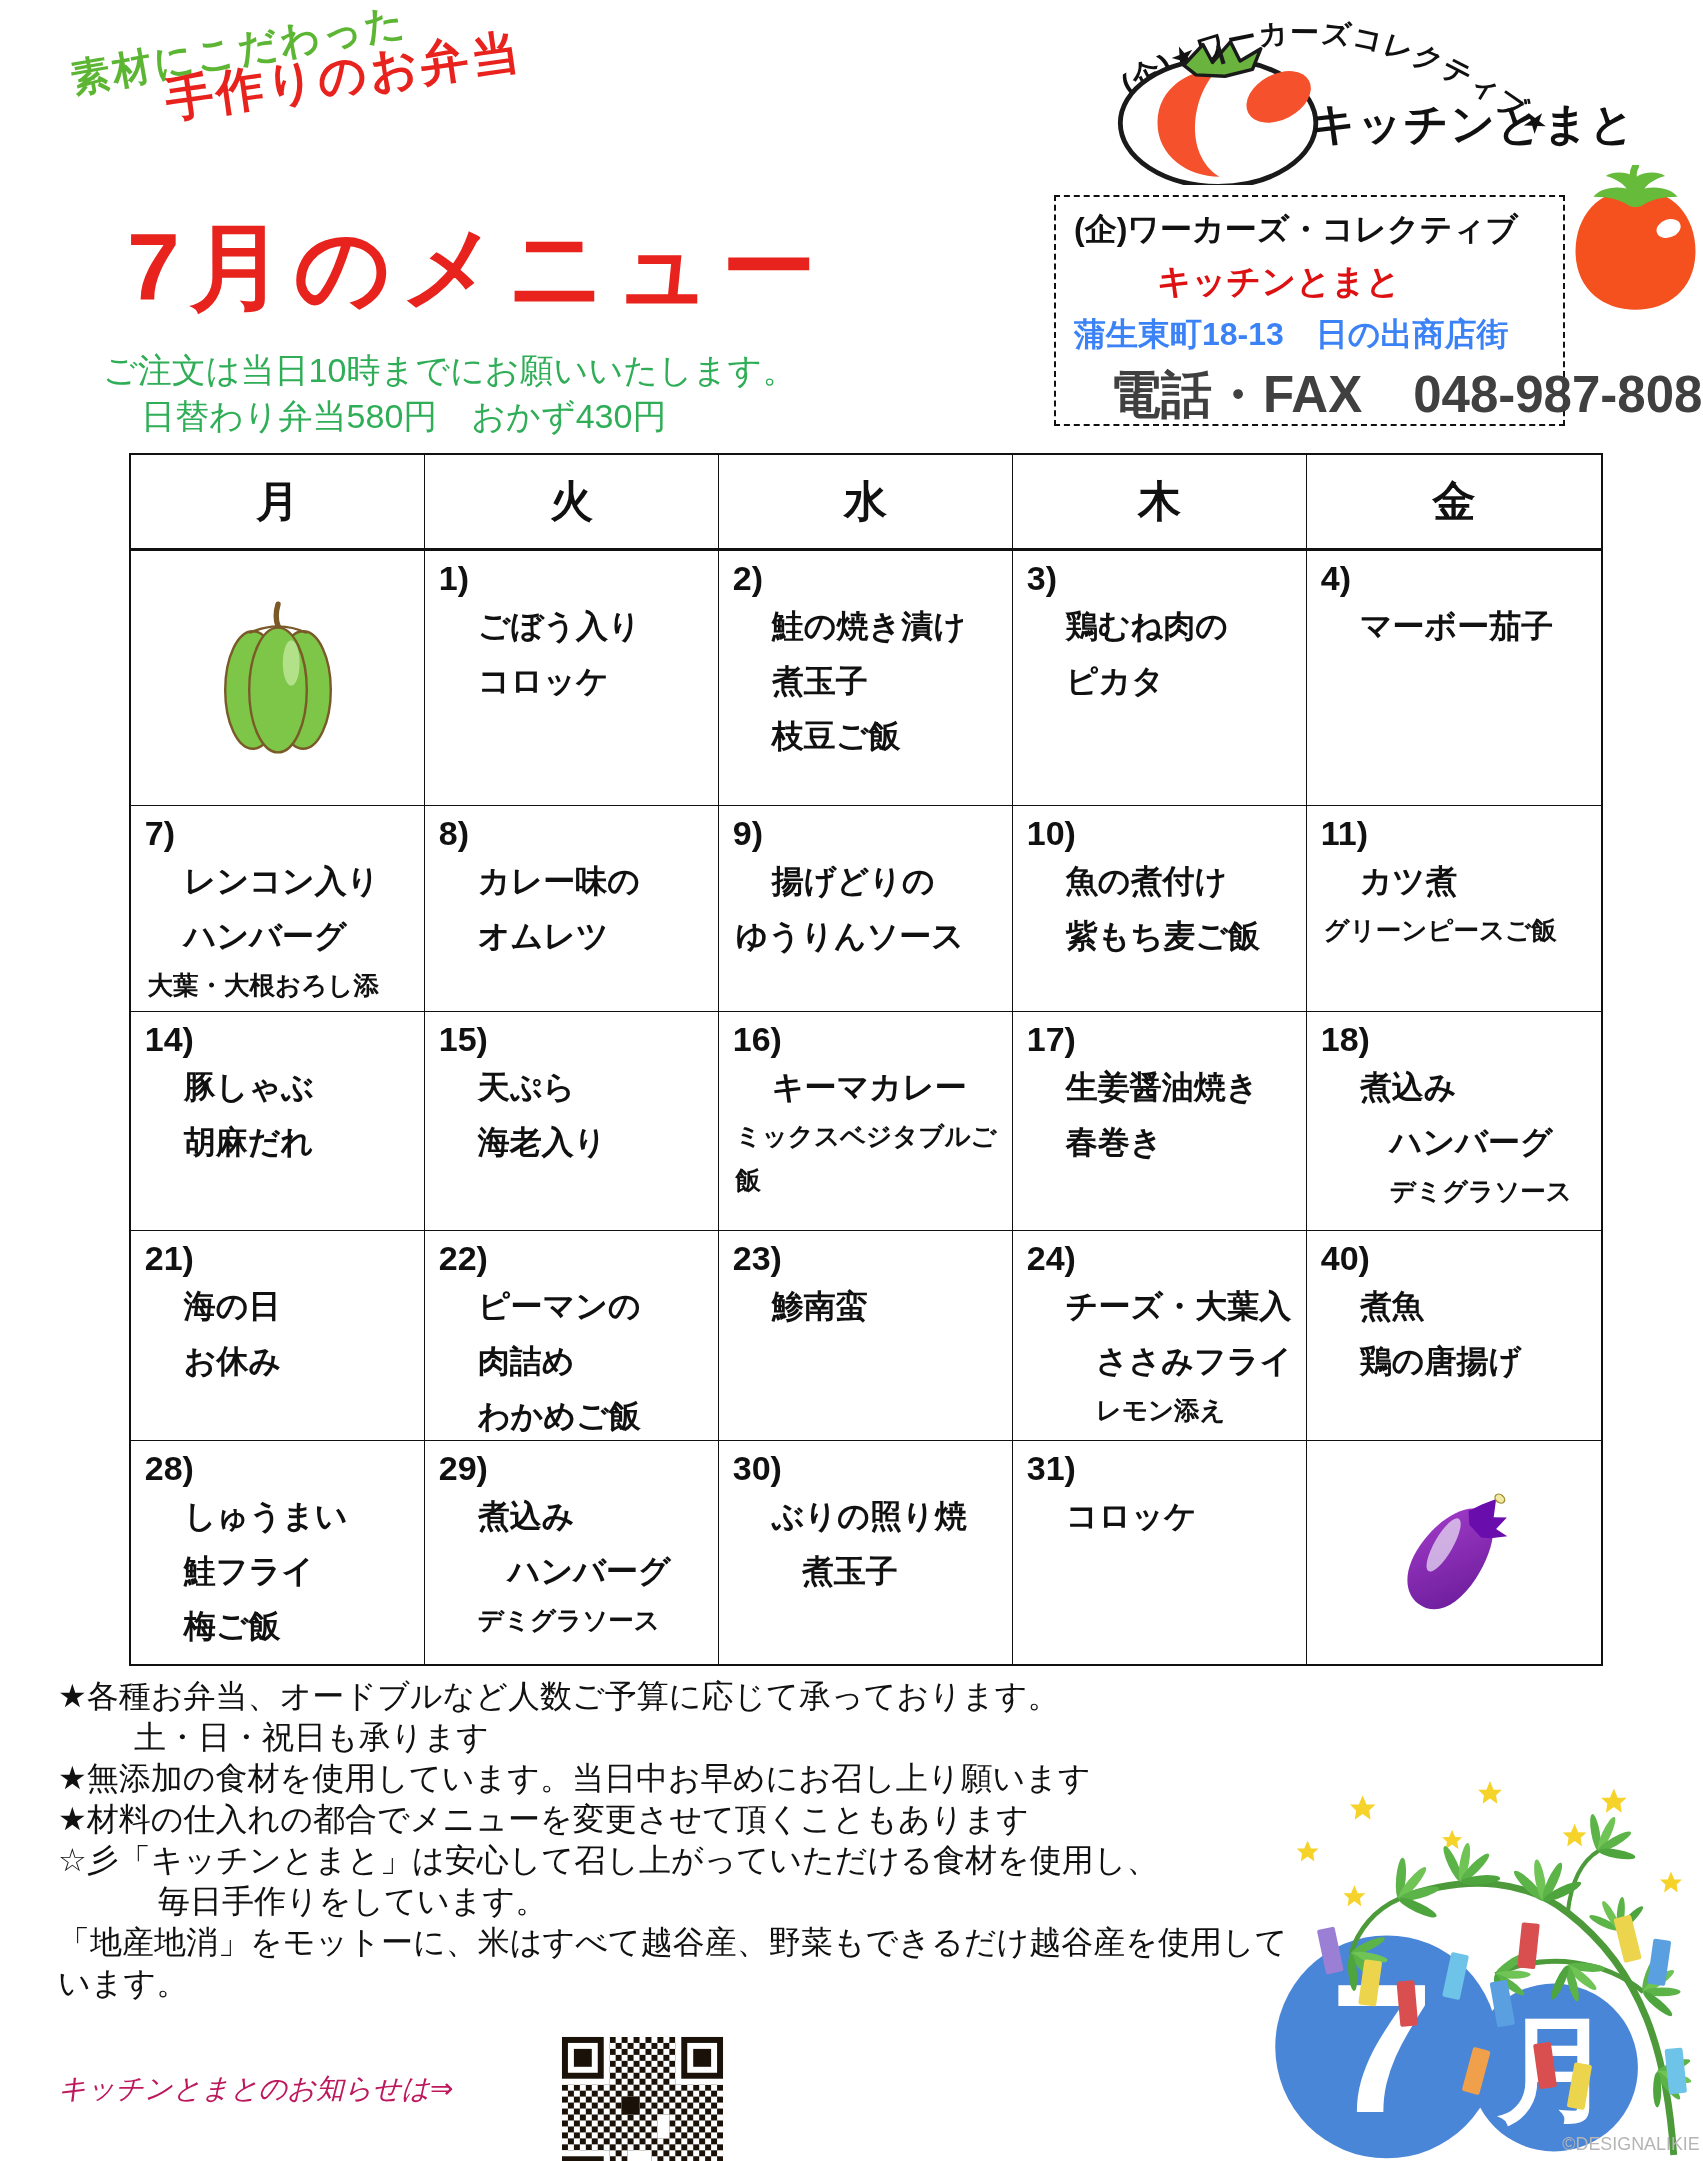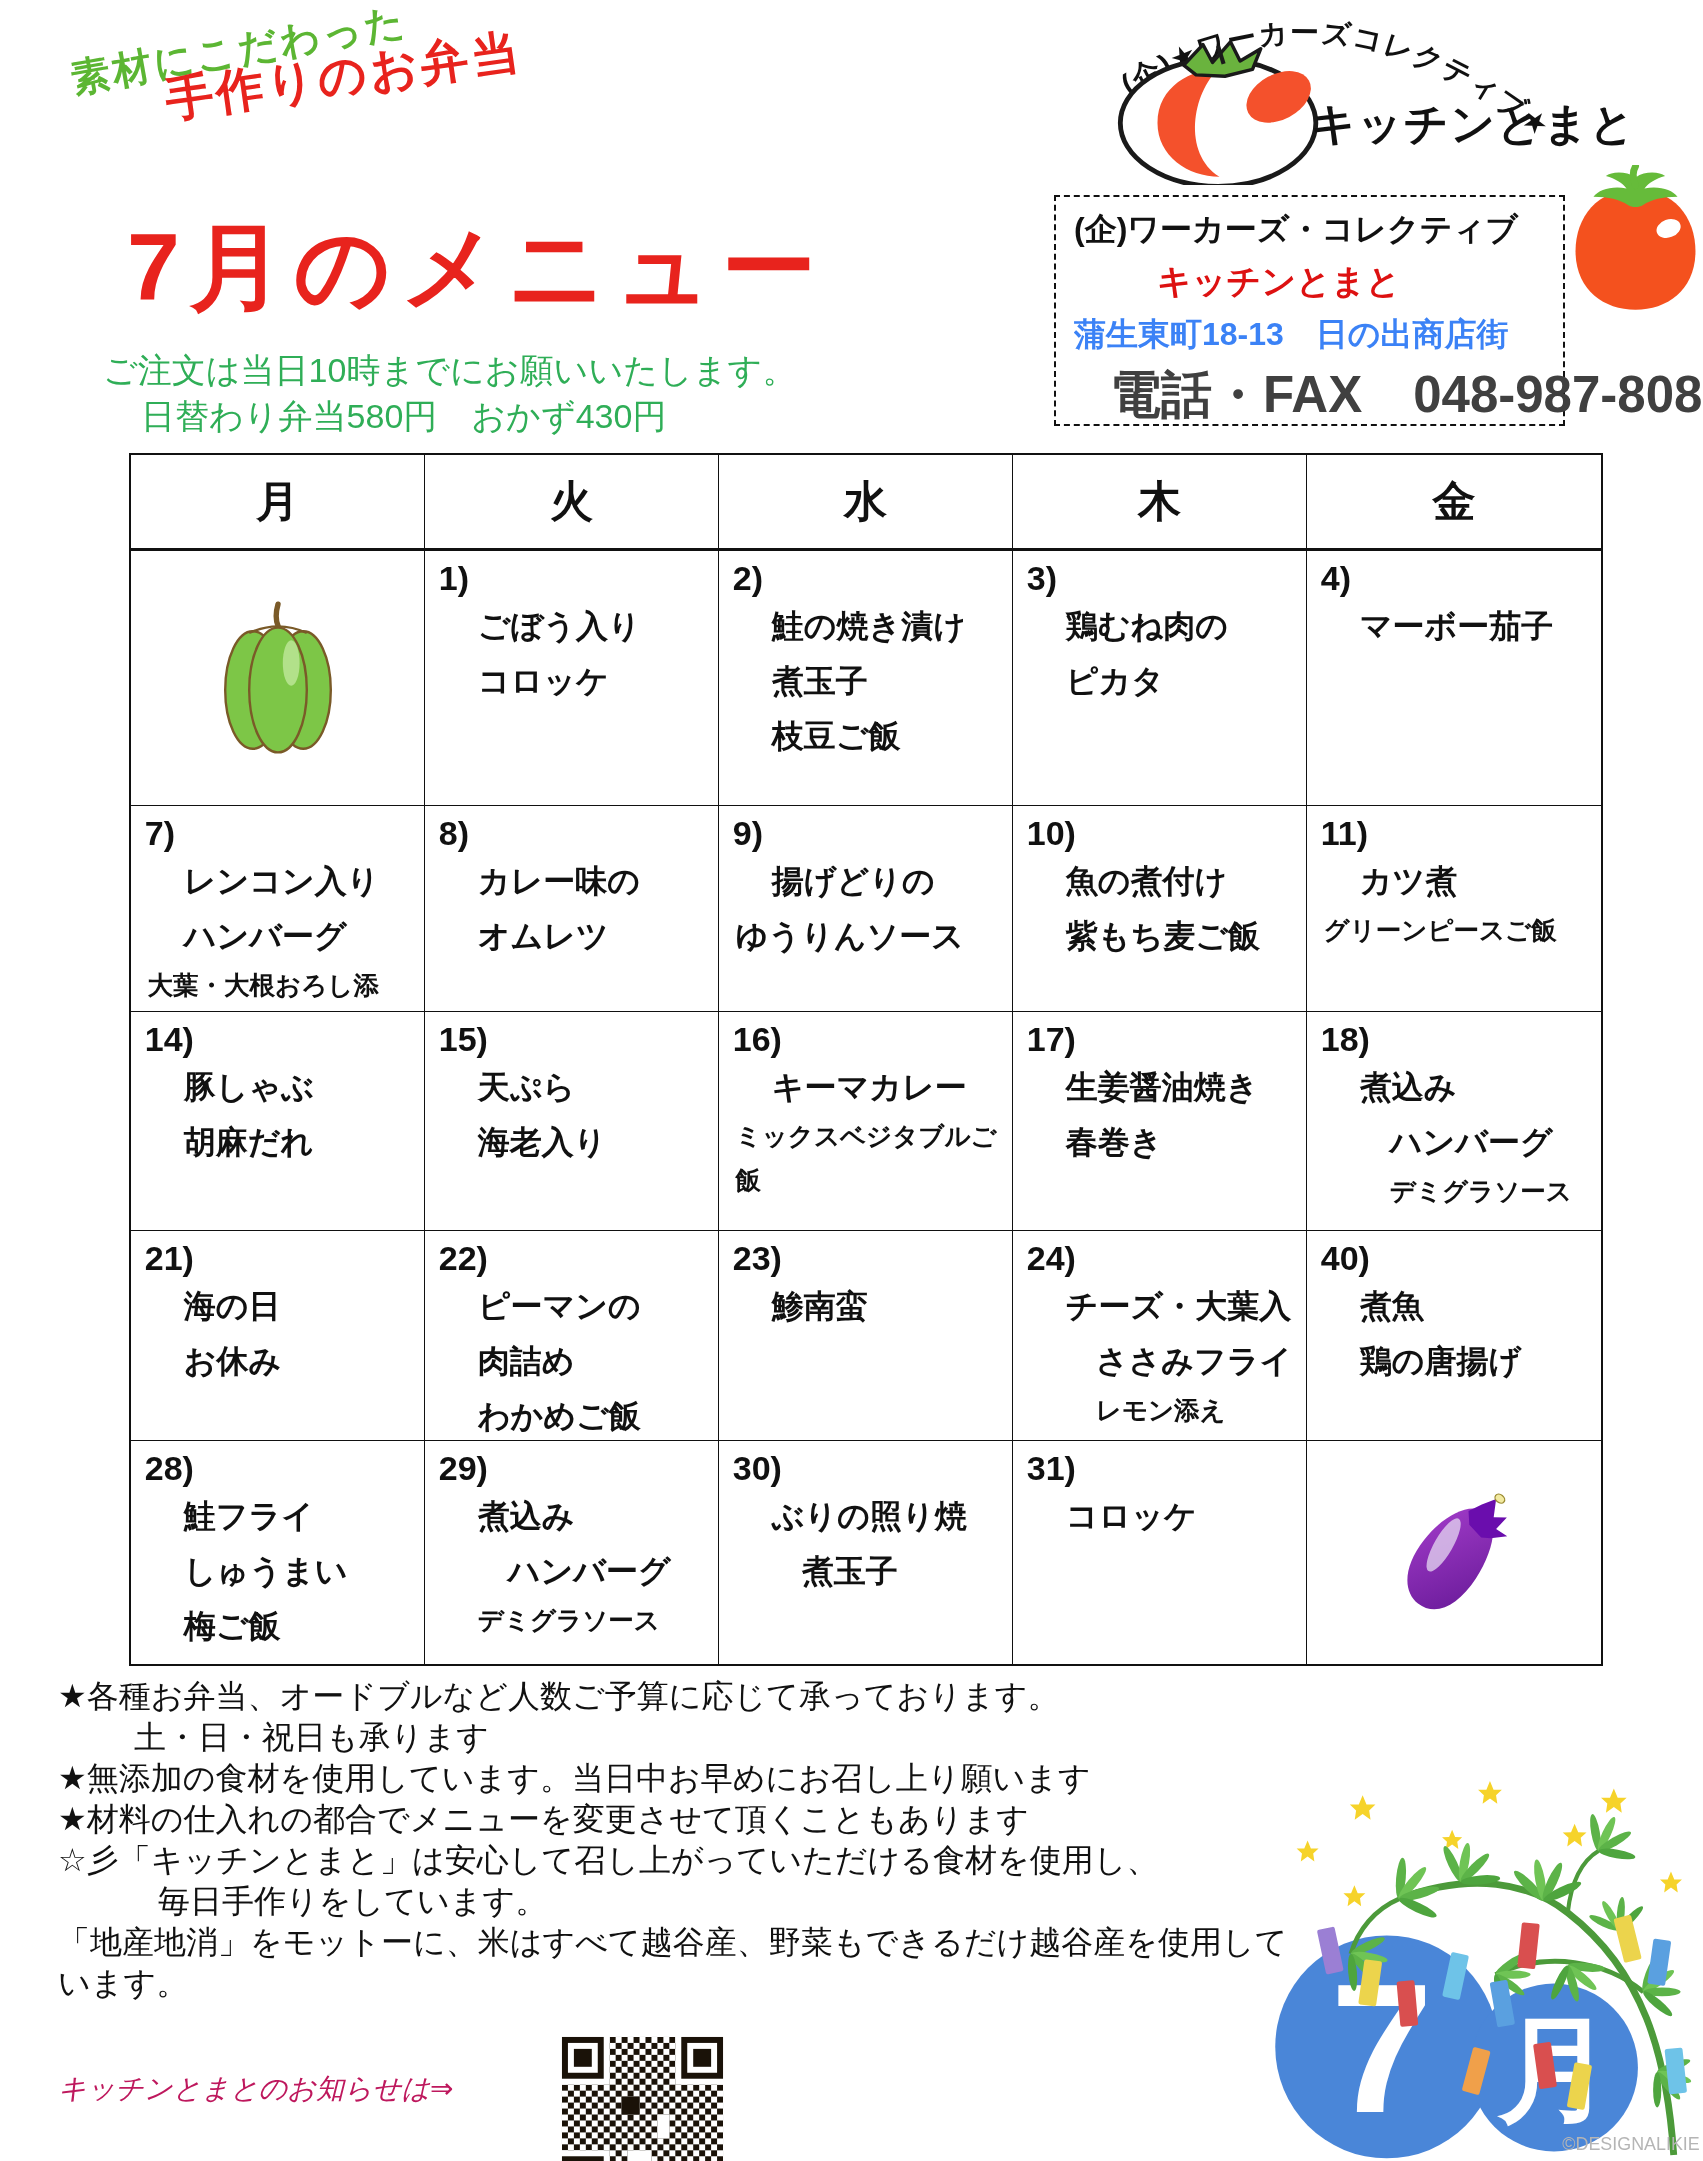--- a/index.html
+++ b/index.html
@@ -233,22 +233,22 @@
       <span class="line sm ind">レモン添え</span>
     </div>
     <div class="cell lastcol">
       <span class="day">40)</span>
       <span class="line">煮魚</span>
       <span class="line">鶏の唐揚げ</span>
     </div>
 
     <div class="cell lastrow">
       <span class="day">28)</span>
+      <span class="line">しゅうまい</span>
       <span class="line">鮭フライ</span>
-      <span class="line">しゅうまい</span>
       <span class="line">梅ご飯</span>
     </div>
     <div class="cell lastrow">
       <span class="day">29)</span>
       <span class="line">煮込み</span>
       <span class="line ind">ハンバーグ</span>
       <span class="line sm">デミグラソース</span>
     </div>
     <div class="cell lastrow">
       <span class="day">30)</span>

